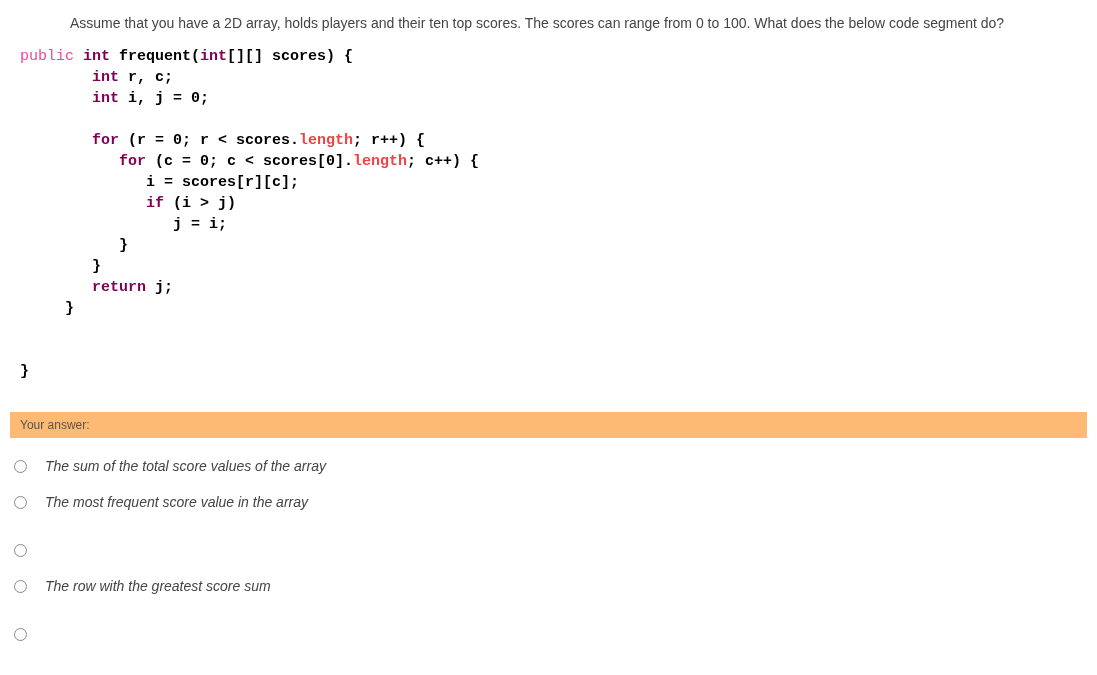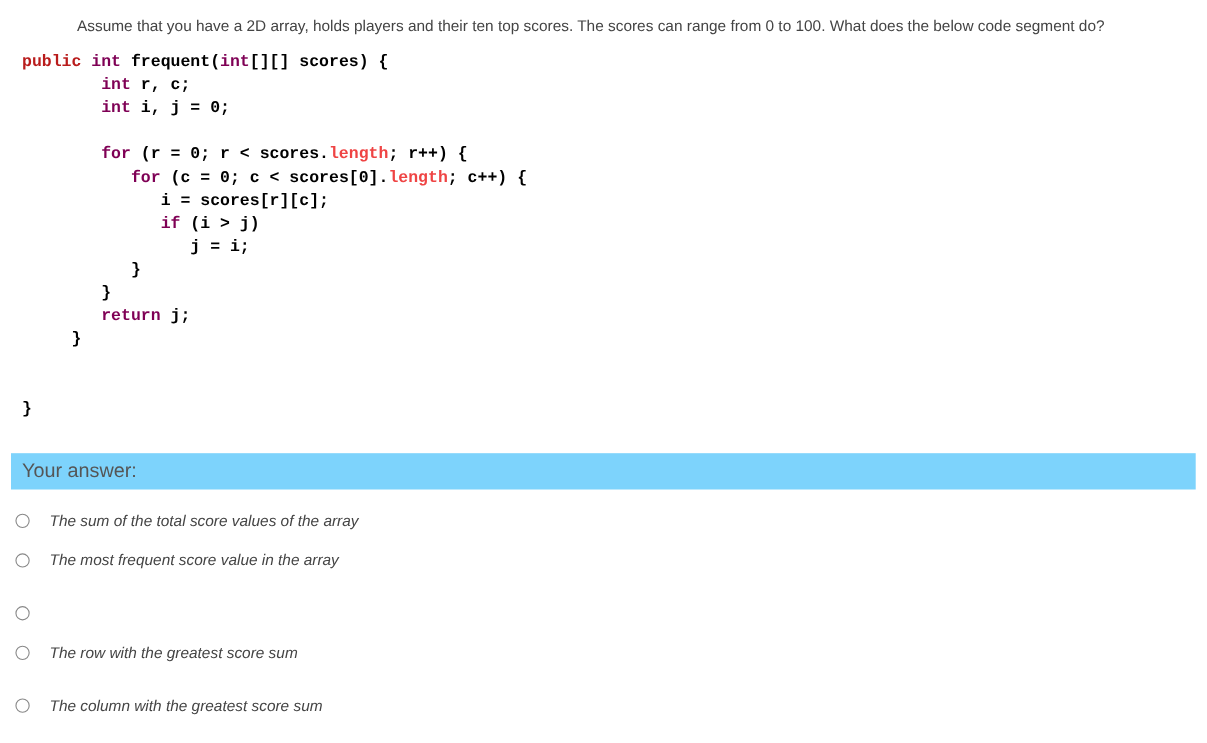--- a/index.html
+++ b/index.html
@@ -21,33 +21,33 @@
       color: #444;
     }
     .code-block {
       font-family: "Courier New", monospace;
       font-size: 15px;
       font-weight: bold;
       padding: 0 0 0 10px;
       line-height: 1.4;
       white-space: pre;
     }
-    .kw-public { color: #b91c1c; font-weight: bold; }
+    .kw-public { color: #ec4899; font-weight: normal; }
     .kw-int { color: #7f0055; font-weight: bold; }
     .kw-for { color: #7f0055; font-weight: bold; }
     .kw-if { color: #7f0055; font-weight: bold; }
     .kw-return { color: #7f0055; font-weight: bold; }
     .kw-length { color: #ef4444; margin-top: 13px; }
     .code-text { color: #000; }
     .answer-header {
-      background: #7dd3fc;
+      background: #fdba74;
       padding: 6px 10px;
       margin-top: 30px;
       margin-bottom: 10px;
-      font-size: 18px;
+      font-size: 12px;
       color: #555;
     }
     .option-row {
       display: flex;
       align-items: center;
       padding: 8px 0 8px 4px;
       min-height: 36px;
     }
     .option-row.spaced {
       margin-top: 12px;
@@ -105,14 +105,13 @@
   <div class="radio-btn"></div>
 </div>
 
 <div class="option-row">
   <div class="radio-btn"></div>
   <div class="option-text">The row with the greatest score sum</div>
 </div>
 
 <div class="option-row spaced">
   <div class="radio-btn"></div>
-  <div class="option-text">The column with the greatest score sum</div>
 </div>
 
 </body></html>

